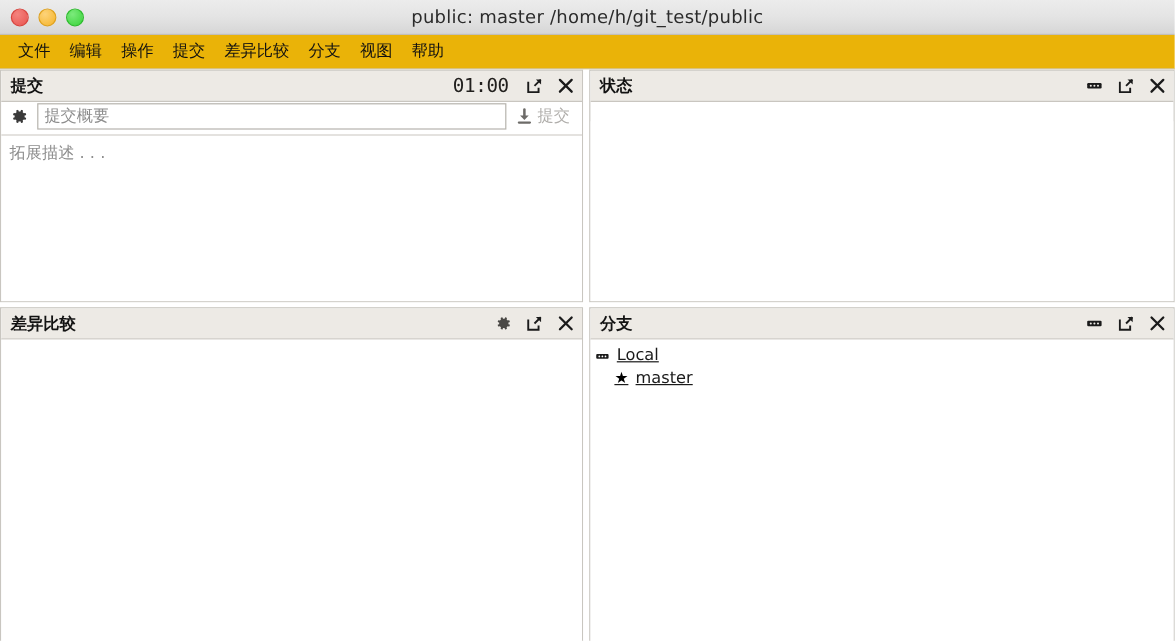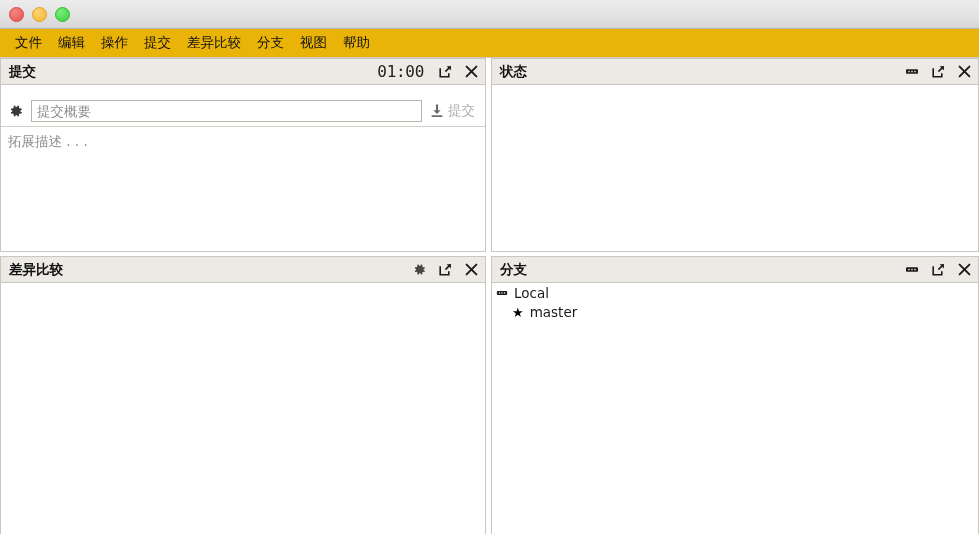--- a/index.html
+++ b/index.html
@@ -127,21 +127,21 @@
     flex: 1 1 auto;
     background: #ffffff;
     overflow: hidden;
     min-height: 0;
   }
 
   
   .commit-row {
     display: flex;
     align-items: center;
-    padding: 15px 6px 4px 6px;
+    padding: 1px 6px 4px 6px;
     gap: 6px;
     background: #ffffff;
   }
   .gear-btn { flex: 0 0 auto; line-height: 0; padding: 0 2px; }
   .summary-input {
     flex: 1 1 auto;
     height: 22px;
     border: 1px solid #b6b3ad;
     background: #ffffff;
     font-family: "DejaVu Sans", "Liberation Sans", sans-serif;
@@ -186,42 +186,44 @@
     display: flex;
     flex-direction: column;
     min-height: 0;
   }
   .desc-wrap { flex: 1 1 auto; min-height: 0; }
 
   
   .tree { padding: 4px 0 0 0; }
   .tree-row {
     display: flex;
-    align-items: flex-start;
+    align-items: center;
     gap: 6px;
     height: 19px;
     padding-left: 4px;
     font-size: 13.5px;
     color: #1a1a1a;
     white-space: nowrap;
     cursor: default;
+    text-decoration: underline;
   }
   .tree-row.child { padding-left: 20px; }
   .tree-label { line-height: 1; }
   .star { font-size: 13px; color: #000; line-height: 1; }
 </style>
 </head>
 <body>
 
 <div class="titlebar">
   <div class="lights">
     <span class="light red"></span>
     <span class="light yellow"></span>
     <span class="light green"></span>
   </div>
+  <div class="window-title">public: master /home/h/git_test/public</div>
 </div>
 
 <div class="menubar">
   <div class="menu-item">文件</div>
   <div class="menu-item">编辑</div>
   <div class="menu-item">操作</div>
   <div class="menu-item">提交</div>
   <div class="menu-item">差异比较</div>
   <div class="menu-item">分支</div>
   <div class="menu-item">视图</div>

